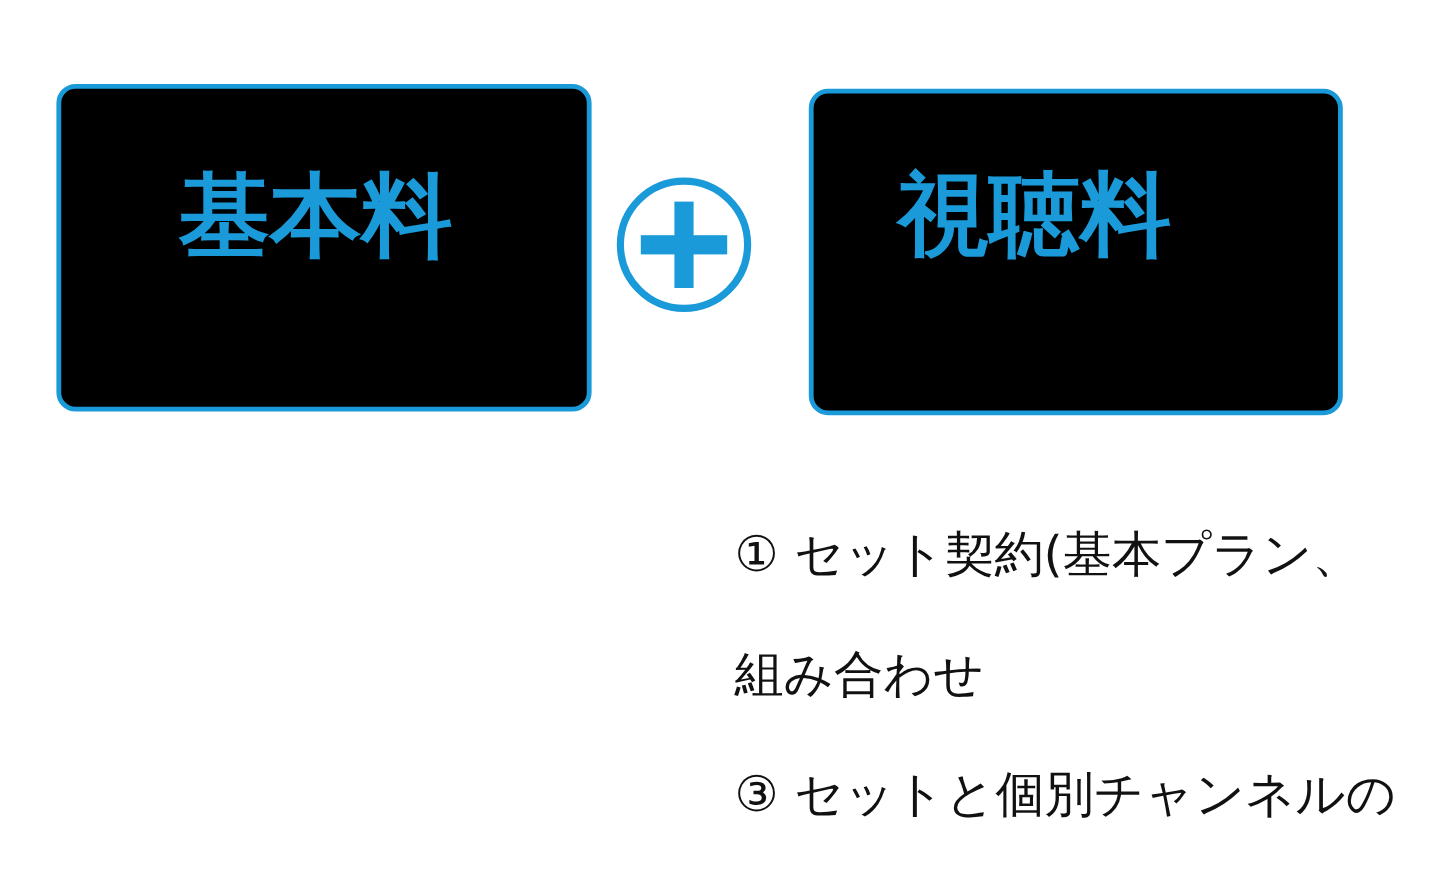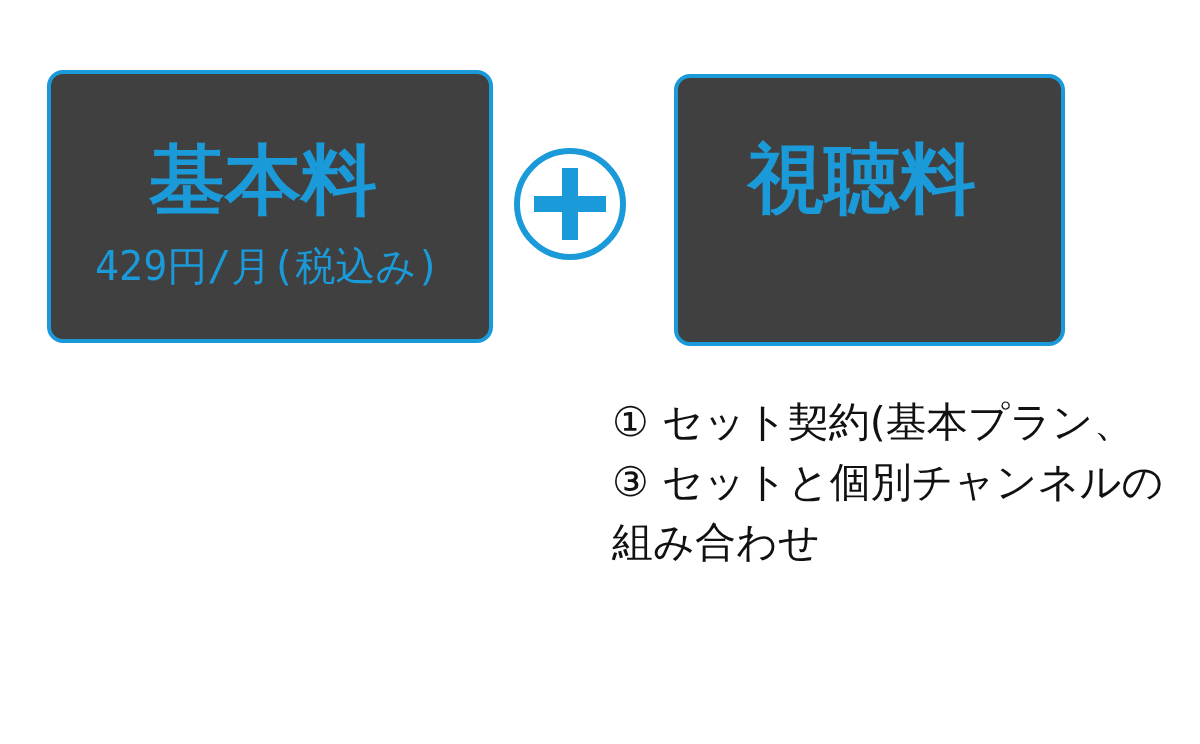--- a/index.html
+++ b/index.html
@@ -8,24 +8,24 @@
     background: #ffffff;
     position: relative;
     overflow: hidden;
     font-family: "DejaVu Sans", "Liberation Sans", sans-serif;
   }
   .box {
     position: absolute;
     box-sizing: border-box;
     border: 4px solid #1a9ad9;
     border-radius: 16px;
-    background: #404040;
+    background: #000000;
   }
   #box-left  { left: 47px;  top: 70px; width: 446px; height: 273px; }
-  #box-right { left: 674px; top: 74px; width: 391px; height: 272px; }
+  #box-right { left: 674px; top: 74px; width: 445px; height: 272px; }
 
   .title {
     position: absolute;
     color: #1a9ad9;
     font-weight: bold;
     font-size: 76px;
     line-height: 1;
     white-space: nowrap;
     letter-spacing: 0px;
   }
@@ -49,39 +49,38 @@
   }
 
   .notes {
     position: absolute;
     left: 612px; top: 392px;
     color: #111111;
     font-size: 41px;
     line-height: 60px;
     white-space: nowrap;
   }
-  .notes .line { display: block; height: 60px; }
+  .notes .line { display: block; height: 60px; margin-top: 40px; }
 </style>
 </head>
 <body>
 
 <div id="box-left" class="box">
   <div id="left-title" class="title">基本料</div>
-  <div class="price">429円/月(税込み)</div>
 </div>
 
 <div class="plus">
   <svg width="114" height="114" viewBox="0 0 114 114">
     <circle cx="57" cy="57" r="53" fill="none" stroke="#1a9ad9" stroke-width="6"></circle>
     <rect x="49" y="21" width="16" height="72" fill="#1a9ad9"></rect>
     <rect x="21" y="49" width="72" height="16" fill="#1a9ad9"></rect>
   </svg>
 </div>
 
 <div id="box-right" class="box">
   <div id="right-title" class="title">視聴料</div>
 </div>
 
 <div class="notes">
   <span class="line">① セット契約(基本プラン、</span>
+  <span class="line">組み合わせ</span>
   <span class="line">③ セットと個別チャンネルの</span>
-  <span class="line">組み合わせ</span>
 </div>
 
 </body></html>

